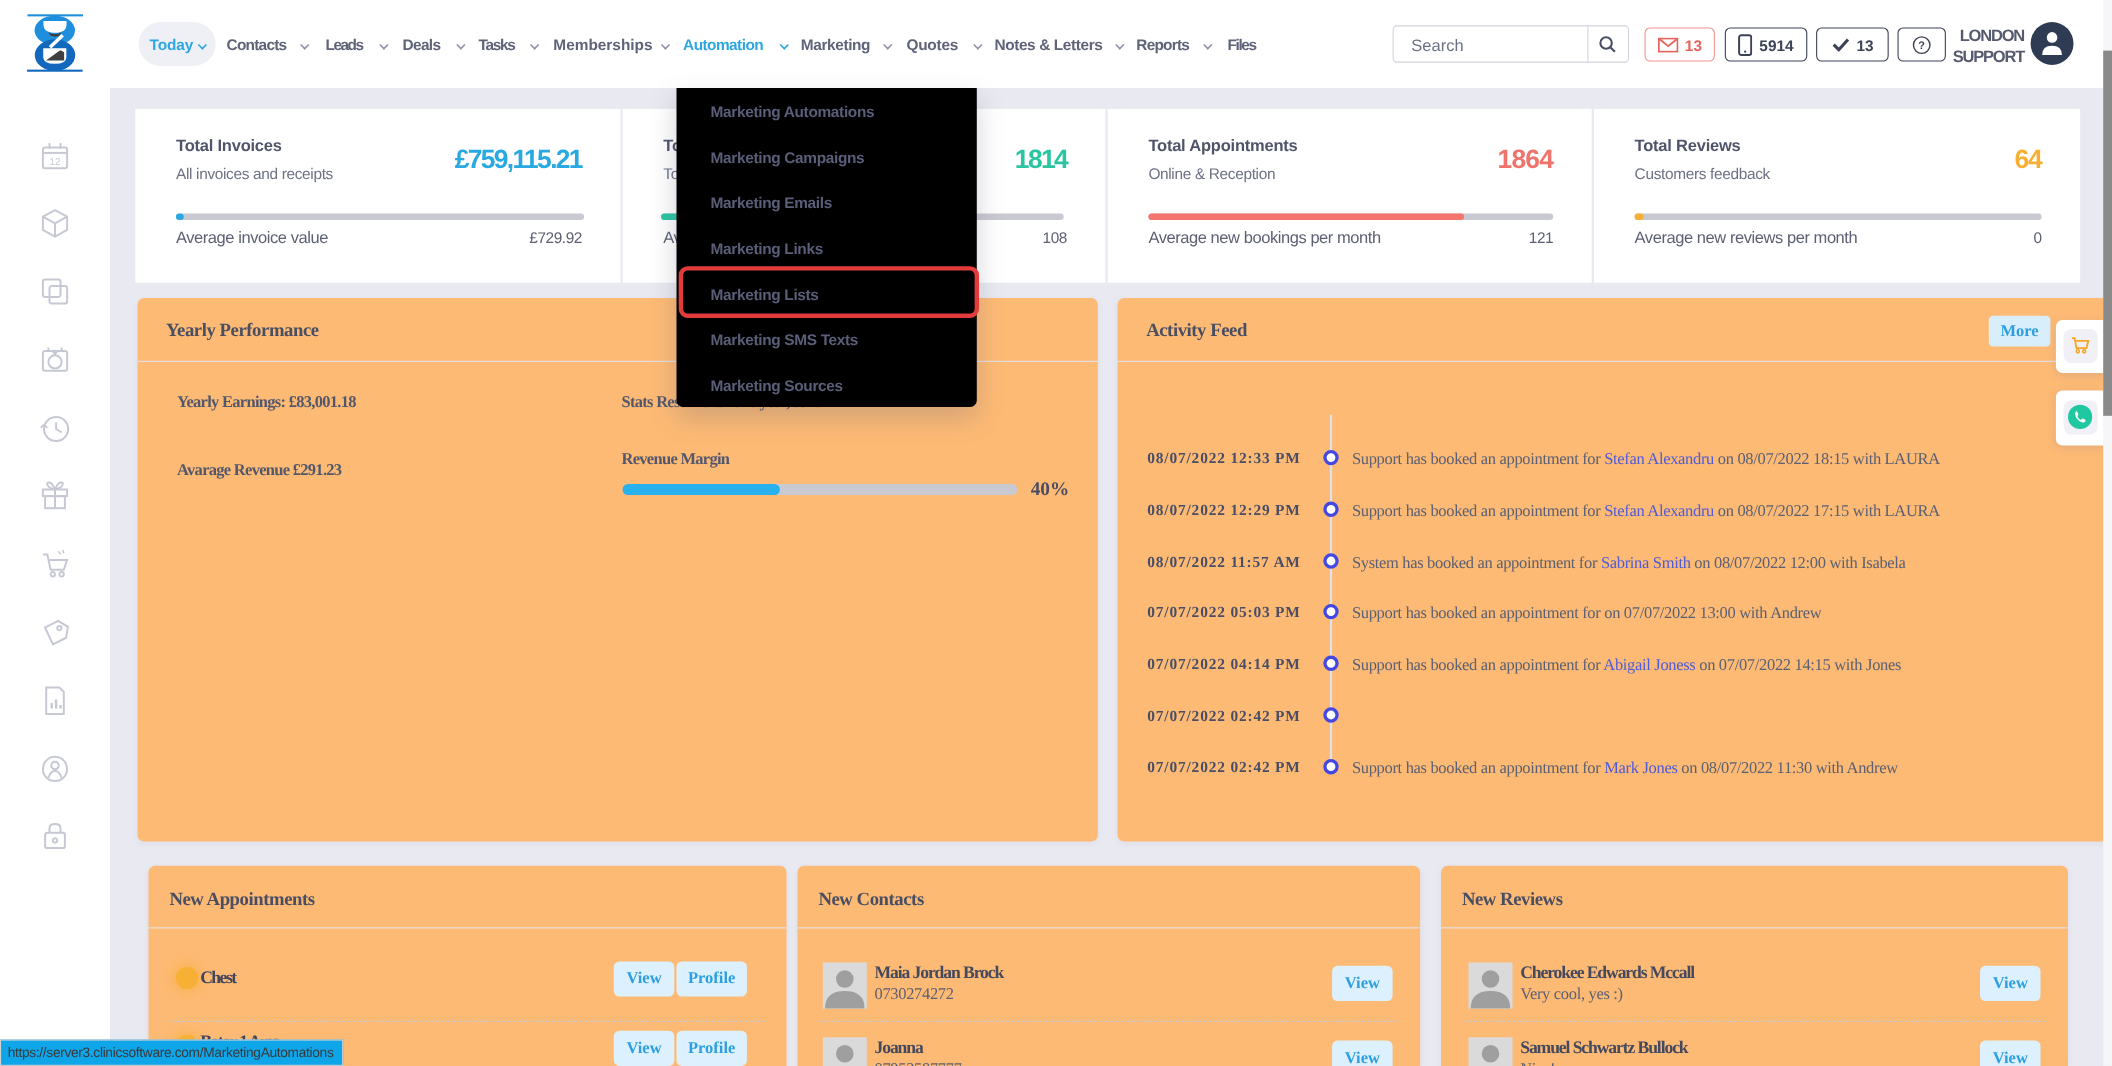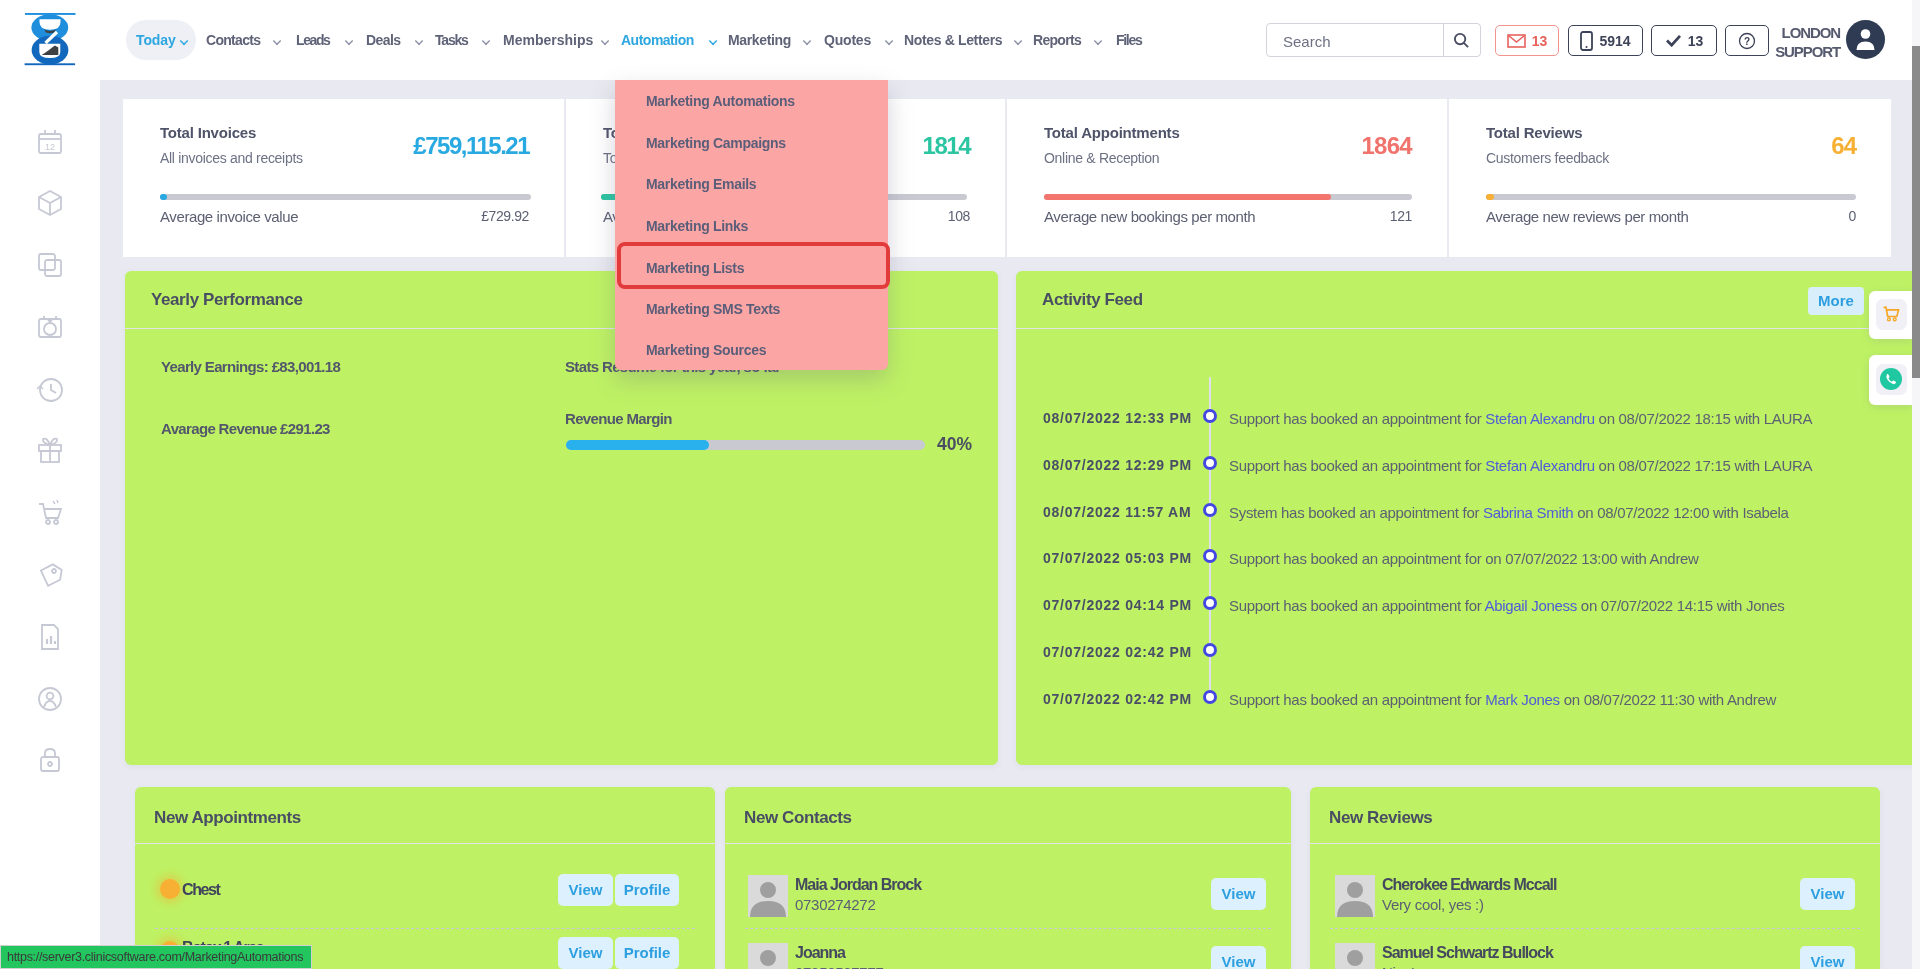--- a/index.html
+++ b/index.html
@@ -33,21 +33,21 @@
 .card { position:absolute; top:99px; height:158px; background:#fff; }
 .ct { position:absolute; left:37px; top:25px; font-size:15px; font-weight:bold; color:#50546a; letter-spacing:-0.2px; }
 .cs { position:absolute; left:37px; top:51px; font-size:14px; color:#6d7184; letter-spacing:-0.3px; }
 .cnum { position:absolute; right:35px; top:33px; font-size:24px; font-weight:bold; letter-spacing:-1.5px; }
 .cbar { position:absolute; left:37px; top:95px; height:6px; border-radius:3px; background:#c9c9d2; }
 .cfill { position:absolute; left:0; top:0; height:6px; border-radius:3px; }
 .clab { position:absolute; left:37px; top:109px; font-size:15px; color:#5c6072; letter-spacing:-0.4px; }
 .cval { position:absolute; right:35px; top:109px; font-size:14px; color:#5c6072; letter-spacing:-0.4px; }
 
 
-.panel { position:absolute; background:#bef264; border-radius:6px; box-shadow:0 2px 6px rgba(120,120,150,0.08); }
+.panel { position:absolute; background:#fdba74; border-radius:6px; box-shadow:0 2px 6px rgba(120,120,150,0.08);font-family:Liberation Serif, serif; }
 .ptitle { position:absolute; left:26px; top:19px; font-size:17px; font-weight:bold; color:#4a4e63; letter-spacing:-0.4px; }
 .pdiv { position:absolute; left:0; right:0; top:57px; height:1px; background:#e3e3ea; }
 
 
 #yearly { left:125px; top:271px; width:873px; height:494px; }
 .ytext { position:absolute; font-size:15px; color:#53576c; font-weight:bold; letter-spacing:-0.65px; }
 #rev-bar { position:absolute; left:441px; top:169px; width:359px; height:10px; border-radius:5px; background:#c9c9d2; }
 #rev-fill { position:absolute; left:0; top:0; width:143px; height:10px; border-radius:5px; background:#29b1ed; }
 #rev-pct { position:absolute; left:812px; top:163px; font-size:17.5px; font-weight:bold; color:#4a4e63; }
 
@@ -68,34 +68,34 @@
 .vbtn { position:absolute; width:55px; height:32px; background:#dcf1fd; border-radius:5px; color:#2d9fe0; font-size:15px; font-weight:bold; text-align:center; line-height:32px; }
 .wide { width:64px; }
 .dot { position:absolute; width:20px; height:20px; border-radius:50%; background:#f7b033; box-shadow:0 0 9px 4px rgba(247,176,51,0.45); }
 .apt-name { position:absolute; font-size:16px; font-weight:bold; color:#40445c; letter-spacing:-1.4px; }
 .dash { position:absolute; border-top:1px dashed #c9c9d2; }
 .avatar-ph { position:absolute; width:40px; height:42px; background:#dadada; overflow:hidden; }
 .pname { position:absolute; font-size:16px; font-weight:bold; color:#45495e; letter-spacing:-1px; }
 .psub { position:absolute; font-size:15px; color:#5c6072; letter-spacing:-0.3px; }
 
 
-#dropdown { position:absolute; left:615px; top:80px; width:273px; height:290px; background:#fca5a5; border-radius:0 0 6px 6px; box-shadow:0 10px 24px rgba(100,100,130,0.28); z-index:30; }
+#dropdown { position:absolute; left:615px; top:80px; width:273px; height:290px; background:#000000; border-radius:0 0 6px 6px; box-shadow:0 10px 24px rgba(100,100,130,0.28); z-index:30; }
 .ditem { position:absolute; left:31px; font-size:14px; font-weight:bold; color:#5b5e79; letter-spacing:-0.3px; }
 #dhl { position:absolute; left:2px; top:162px; width:273px; height:47px; border:4px solid #e23b3b; border-radius:8px; }
 
 
 .fcard { position:absolute; left:1869px; width:45px; background:#fff; border-radius:6px 0 0 6px; box-shadow:0 2px 8px rgba(120,120,150,0.2); z-index:25; }
 .ficon { position:absolute; left:7px; top:8px; width:31px; height:31px; background:#f0f0f6; border-radius:7px; }
 
 
 #sbar { position:absolute; left:1912px; top:0; width:8px; height:969px; background:#f6f6f8; z-index:40; }
 #sthumb { position:absolute; left:0; top:46px; width:8px; height:332px; background:#8a8a8a; }
 
 
-#tooltip { position:absolute; left:0; top:945px; width:312px; height:24px; background:#22c55e; border:1px solid #d0d0d0; font-size:12.5px; color:#3a3a3a; line-height:22px; padding-left:6px; letter-spacing:-0.3px; z-index:50; }
+#tooltip { position:absolute; left:0; top:945px; width:312px; height:24px; background:#0ea5e9; border:1px solid #d0d0d0; font-size:12.5px; color:#3a3a3a; line-height:22px; padding-left:6px; letter-spacing:-0.3px; z-index:50; }
 </style>
 </head>
 <body>
 
 <div id="sidebar"></div>
 
 <div class="card" style="left:123px; width:441px;">
   <div class="ct">Total Invoices</div>
   <div class="cs">All invoices and receipts</div>
   <div class="cnum" style="color:#29a9e1;">£759,115.21</div>

